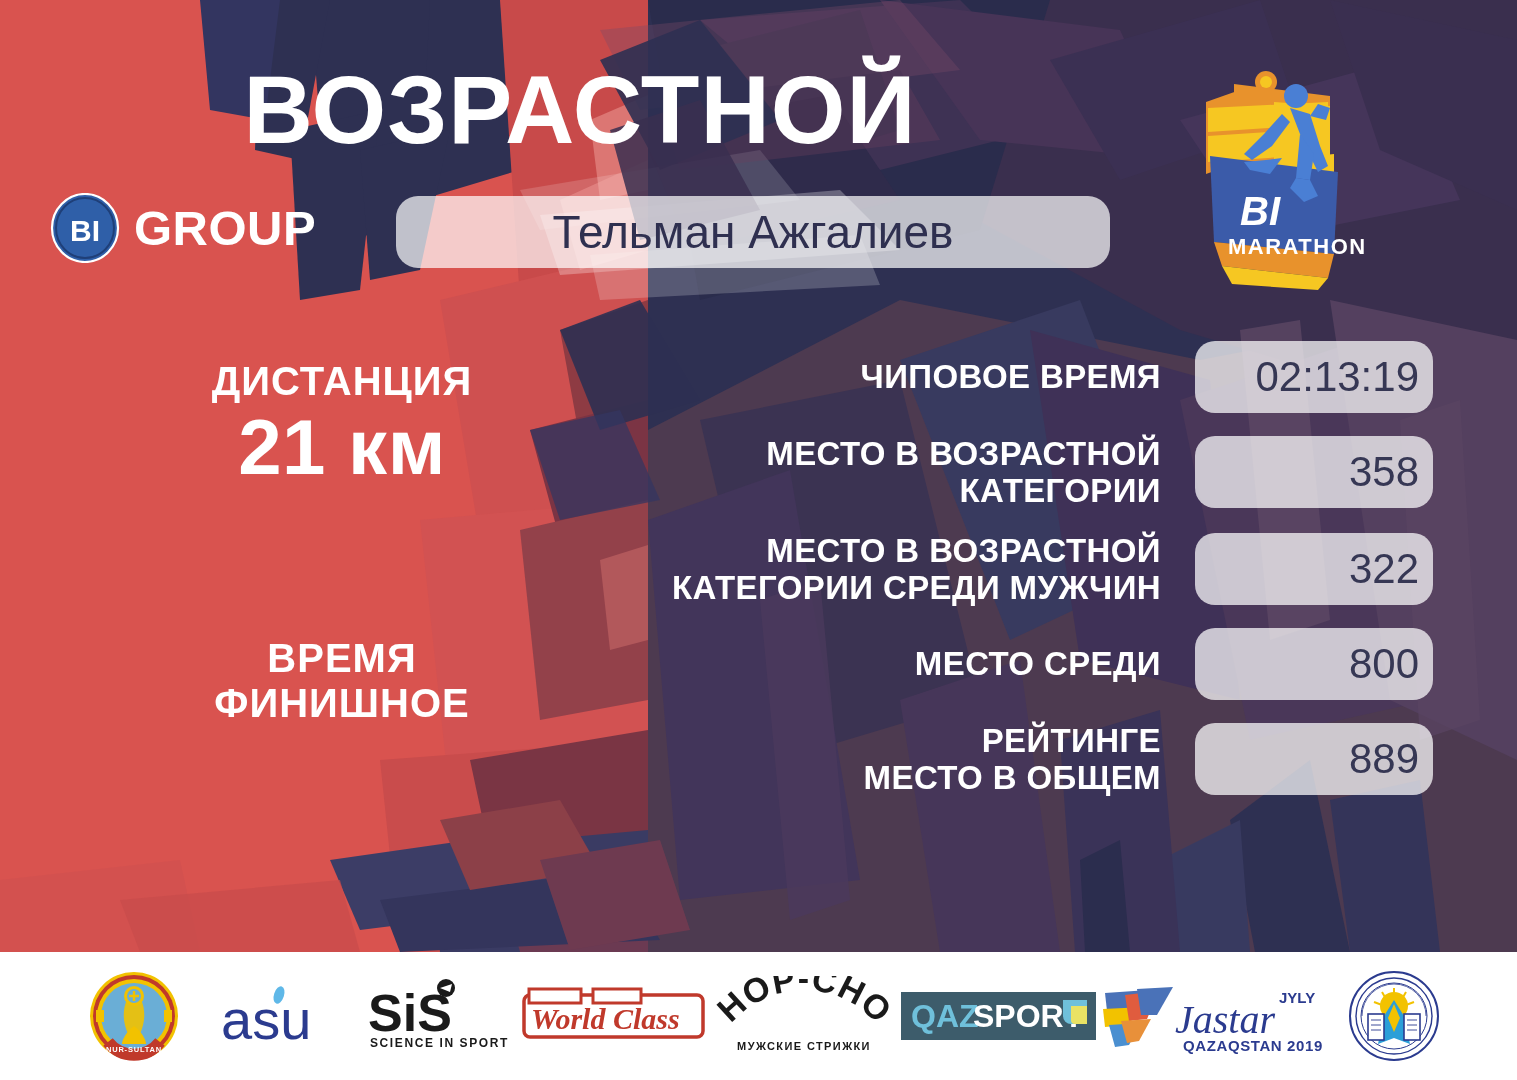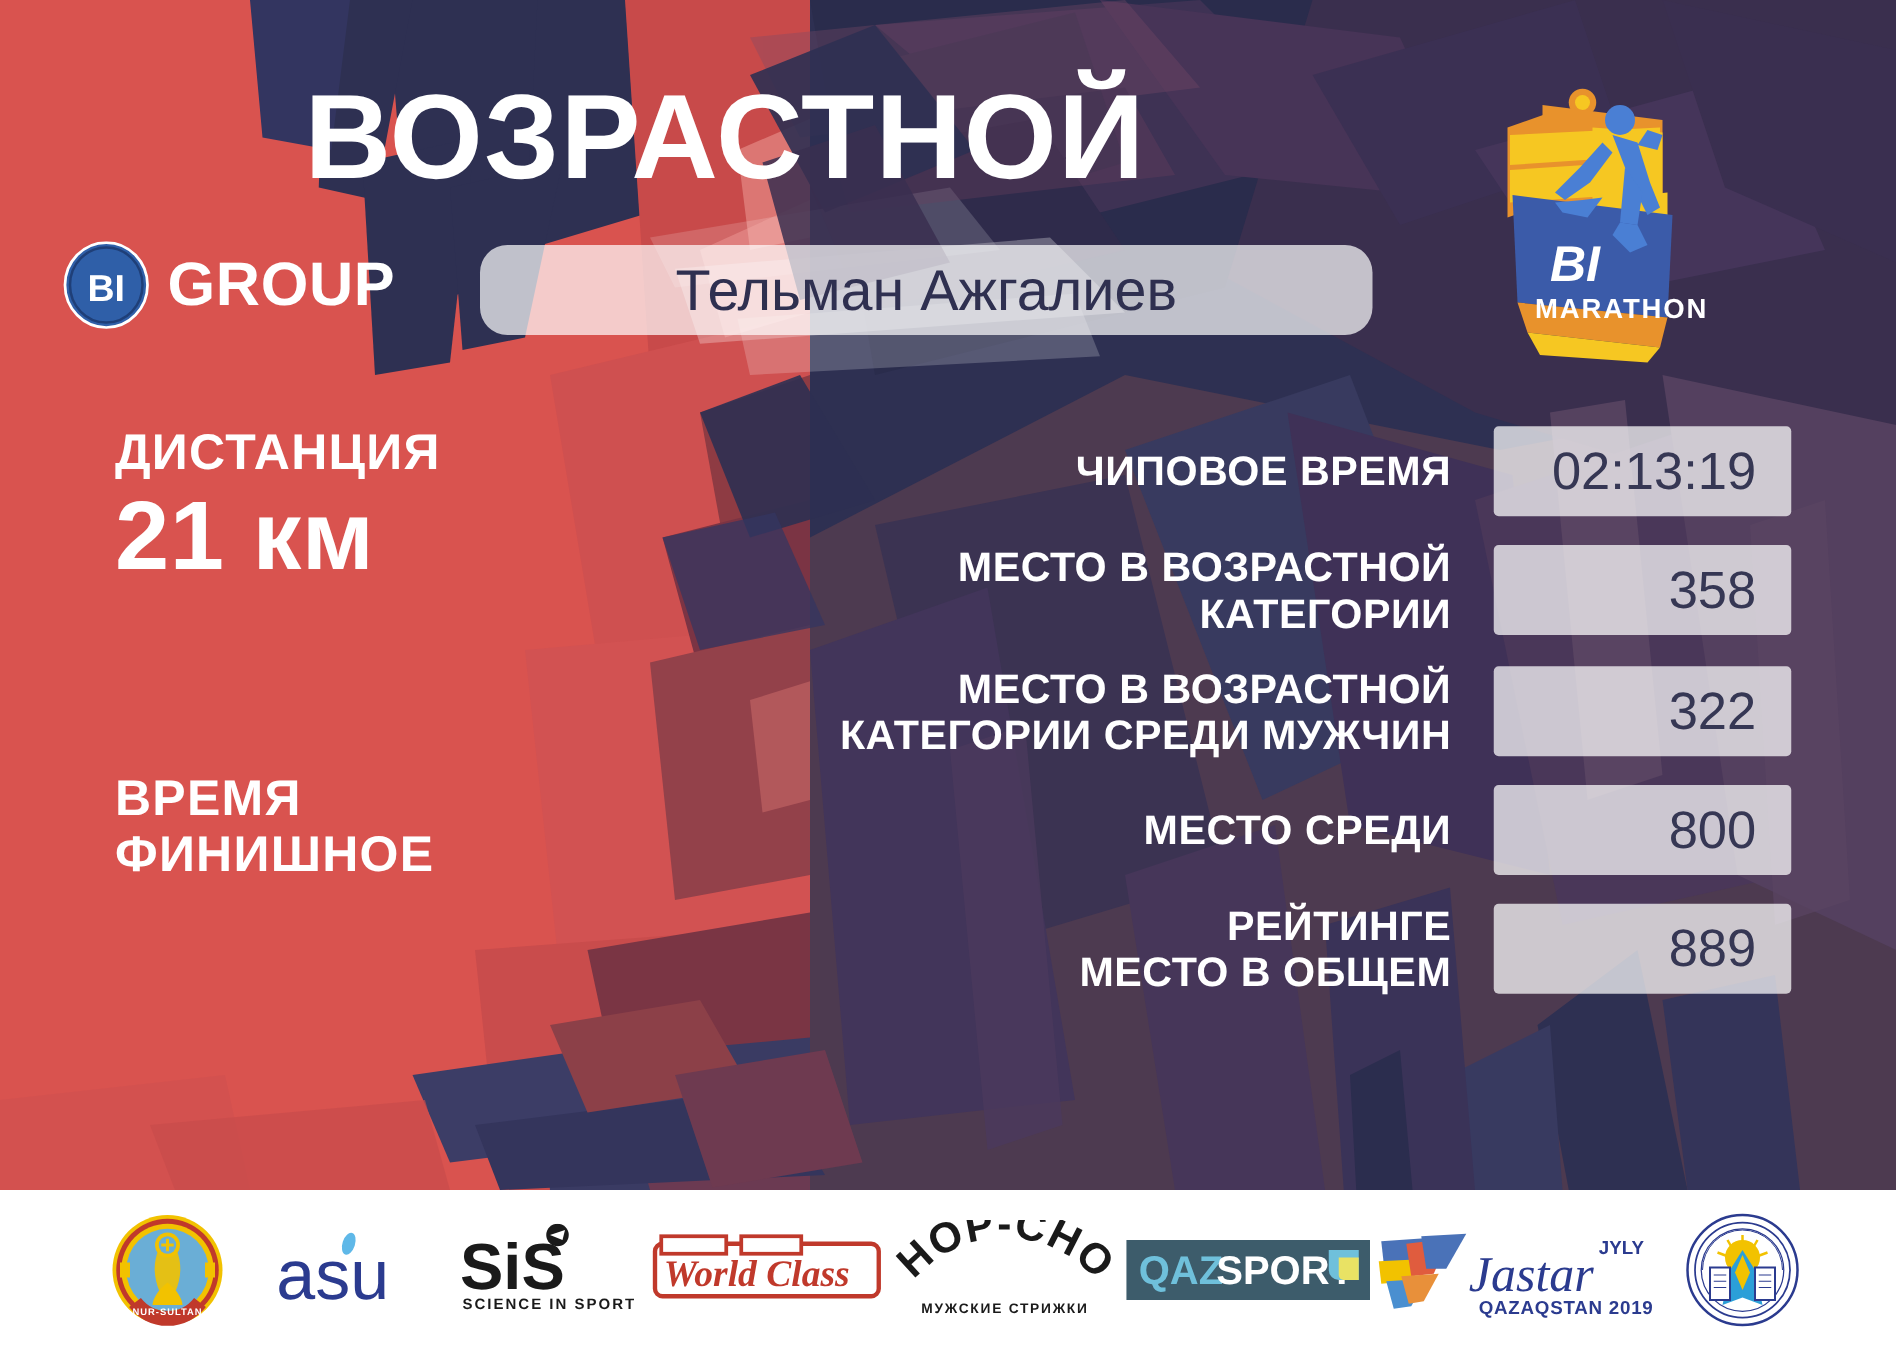--- a/index.html
+++ b/index.html
@@ -34,21 +34,21 @@
     text-align:center;
     color:#ffffff;
     font-size:96px;
     font-weight:bold;
     letter-spacing:1px;
     line-height:1.0;
     white-space:nowrap;
   }
   .name-chip{
     position:absolute;
-    left:384px; top:196px;
+    left:396px; top:196px;
     width:714px; height:72px;
     border-radius:22px;
     background:rgba(255,255,255,0.70);
     display:flex;
     align-items:center;
     justify-content:center;
   }
   .name-chip span{
     color:#2f3050;
     font-size:46px;
@@ -80,22 +80,23 @@
   .marathon{
     position:absolute;
     left:1178px; top:62px;
     width:200px; height:235px;
   }
   .marathon svg{display:block;width:200px;height:235px;}
 
   
   .left-col{
     position:absolute;
-    left:92px; top:340px;
+    left:92px; top:359px;
     width:500px;
+    text-align:center;
     color:#ffffff;
   }
   .left-block{margin-bottom:0;}
   .left-label{
     font-size:40px;
     font-weight:bold;
     line-height:1.12;
     letter-spacing:1px;
   }
   .left-value{
@@ -124,26 +125,26 @@
     color:#ffffff;
     font-size:33px;
     font-weight:bold;
     line-height:1.13;
     letter-spacing:0.4px;
     padding-right:34px;
   }
   .stat-chip{
     flex:0 0 238px;
     height:72px;
-    border-radius:4px;
+    border-radius:20px;
     background:rgba(255,255,255,0.72);
     display:flex;
     align-items:center;
     justify-content:flex-end;
-    padding-right:28px;
+    padding-right:14px;
     box-sizing:border-box;
   }
   .stat-chip span{
     color:#363754;
     font-size:42px;
     line-height:1;
     white-space:nowrap;
   }
 
   

